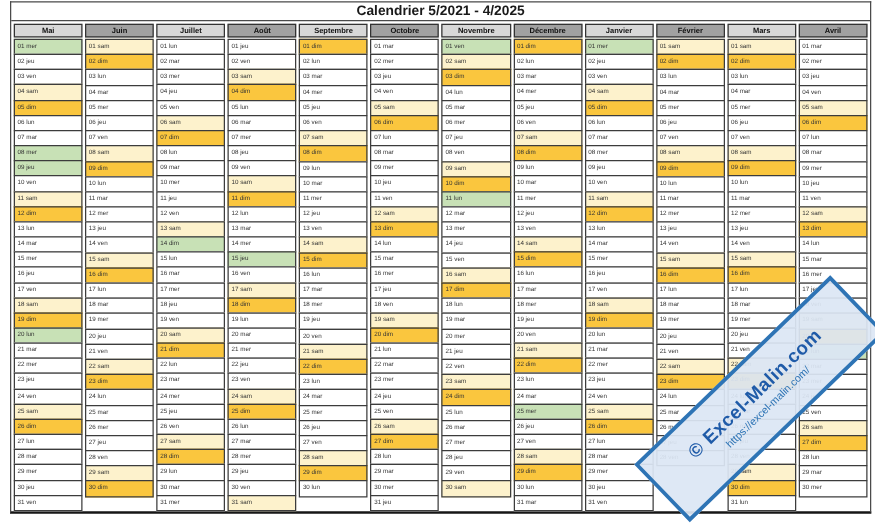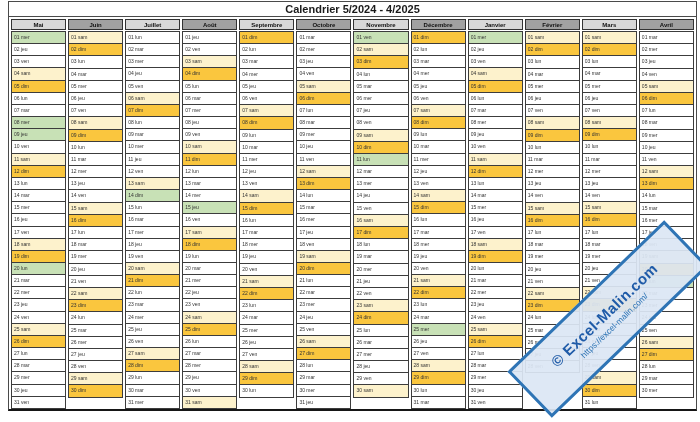--- a/index.html
+++ b/index.html
@@ -52,21 +52,21 @@
     display:flex;flex-direction:column;align-items:center;justify-content:center;
     z-index:5;
   }
   .wm1{font-size:15px;font-weight:bold;color:var(--wm-text);letter-spacing:.5px;white-space:nowrap;}
   .wm2{font-size:8.5px;color:var(--wm-border);margin-top:1px;white-space:nowrap;}
 </style>
 </head>
 <body style="--c-sat: #FDF2CC; --c-sun: #FAC63E; --c-hol: #C8E1B6; --hdr-light: #D8D8D8; --hdr-dark: #A1A1A1; --wm-border: #2E74B5; --wm-text: #1F5BA8;">
 
 <div class="sheet">
-  <div class="title">Calendrier 5/2024 - 4/2025</div>
+  <div class="title">Calendrier 5/2021 - 4/2025</div>
   <div class="grid" id="grid">
       <div class="month">
         <div class="mh">Mai</div>
         <div class="days">
           <div class="cell h">01 mer</div>
           <div class="cell">02 jeu</div>
           <div class="cell">03 ven</div>
           <div class="cell s">04 sam</div>
           <div class="cell d">05 dim</div>
           <div class="cell">06 lun</div>

